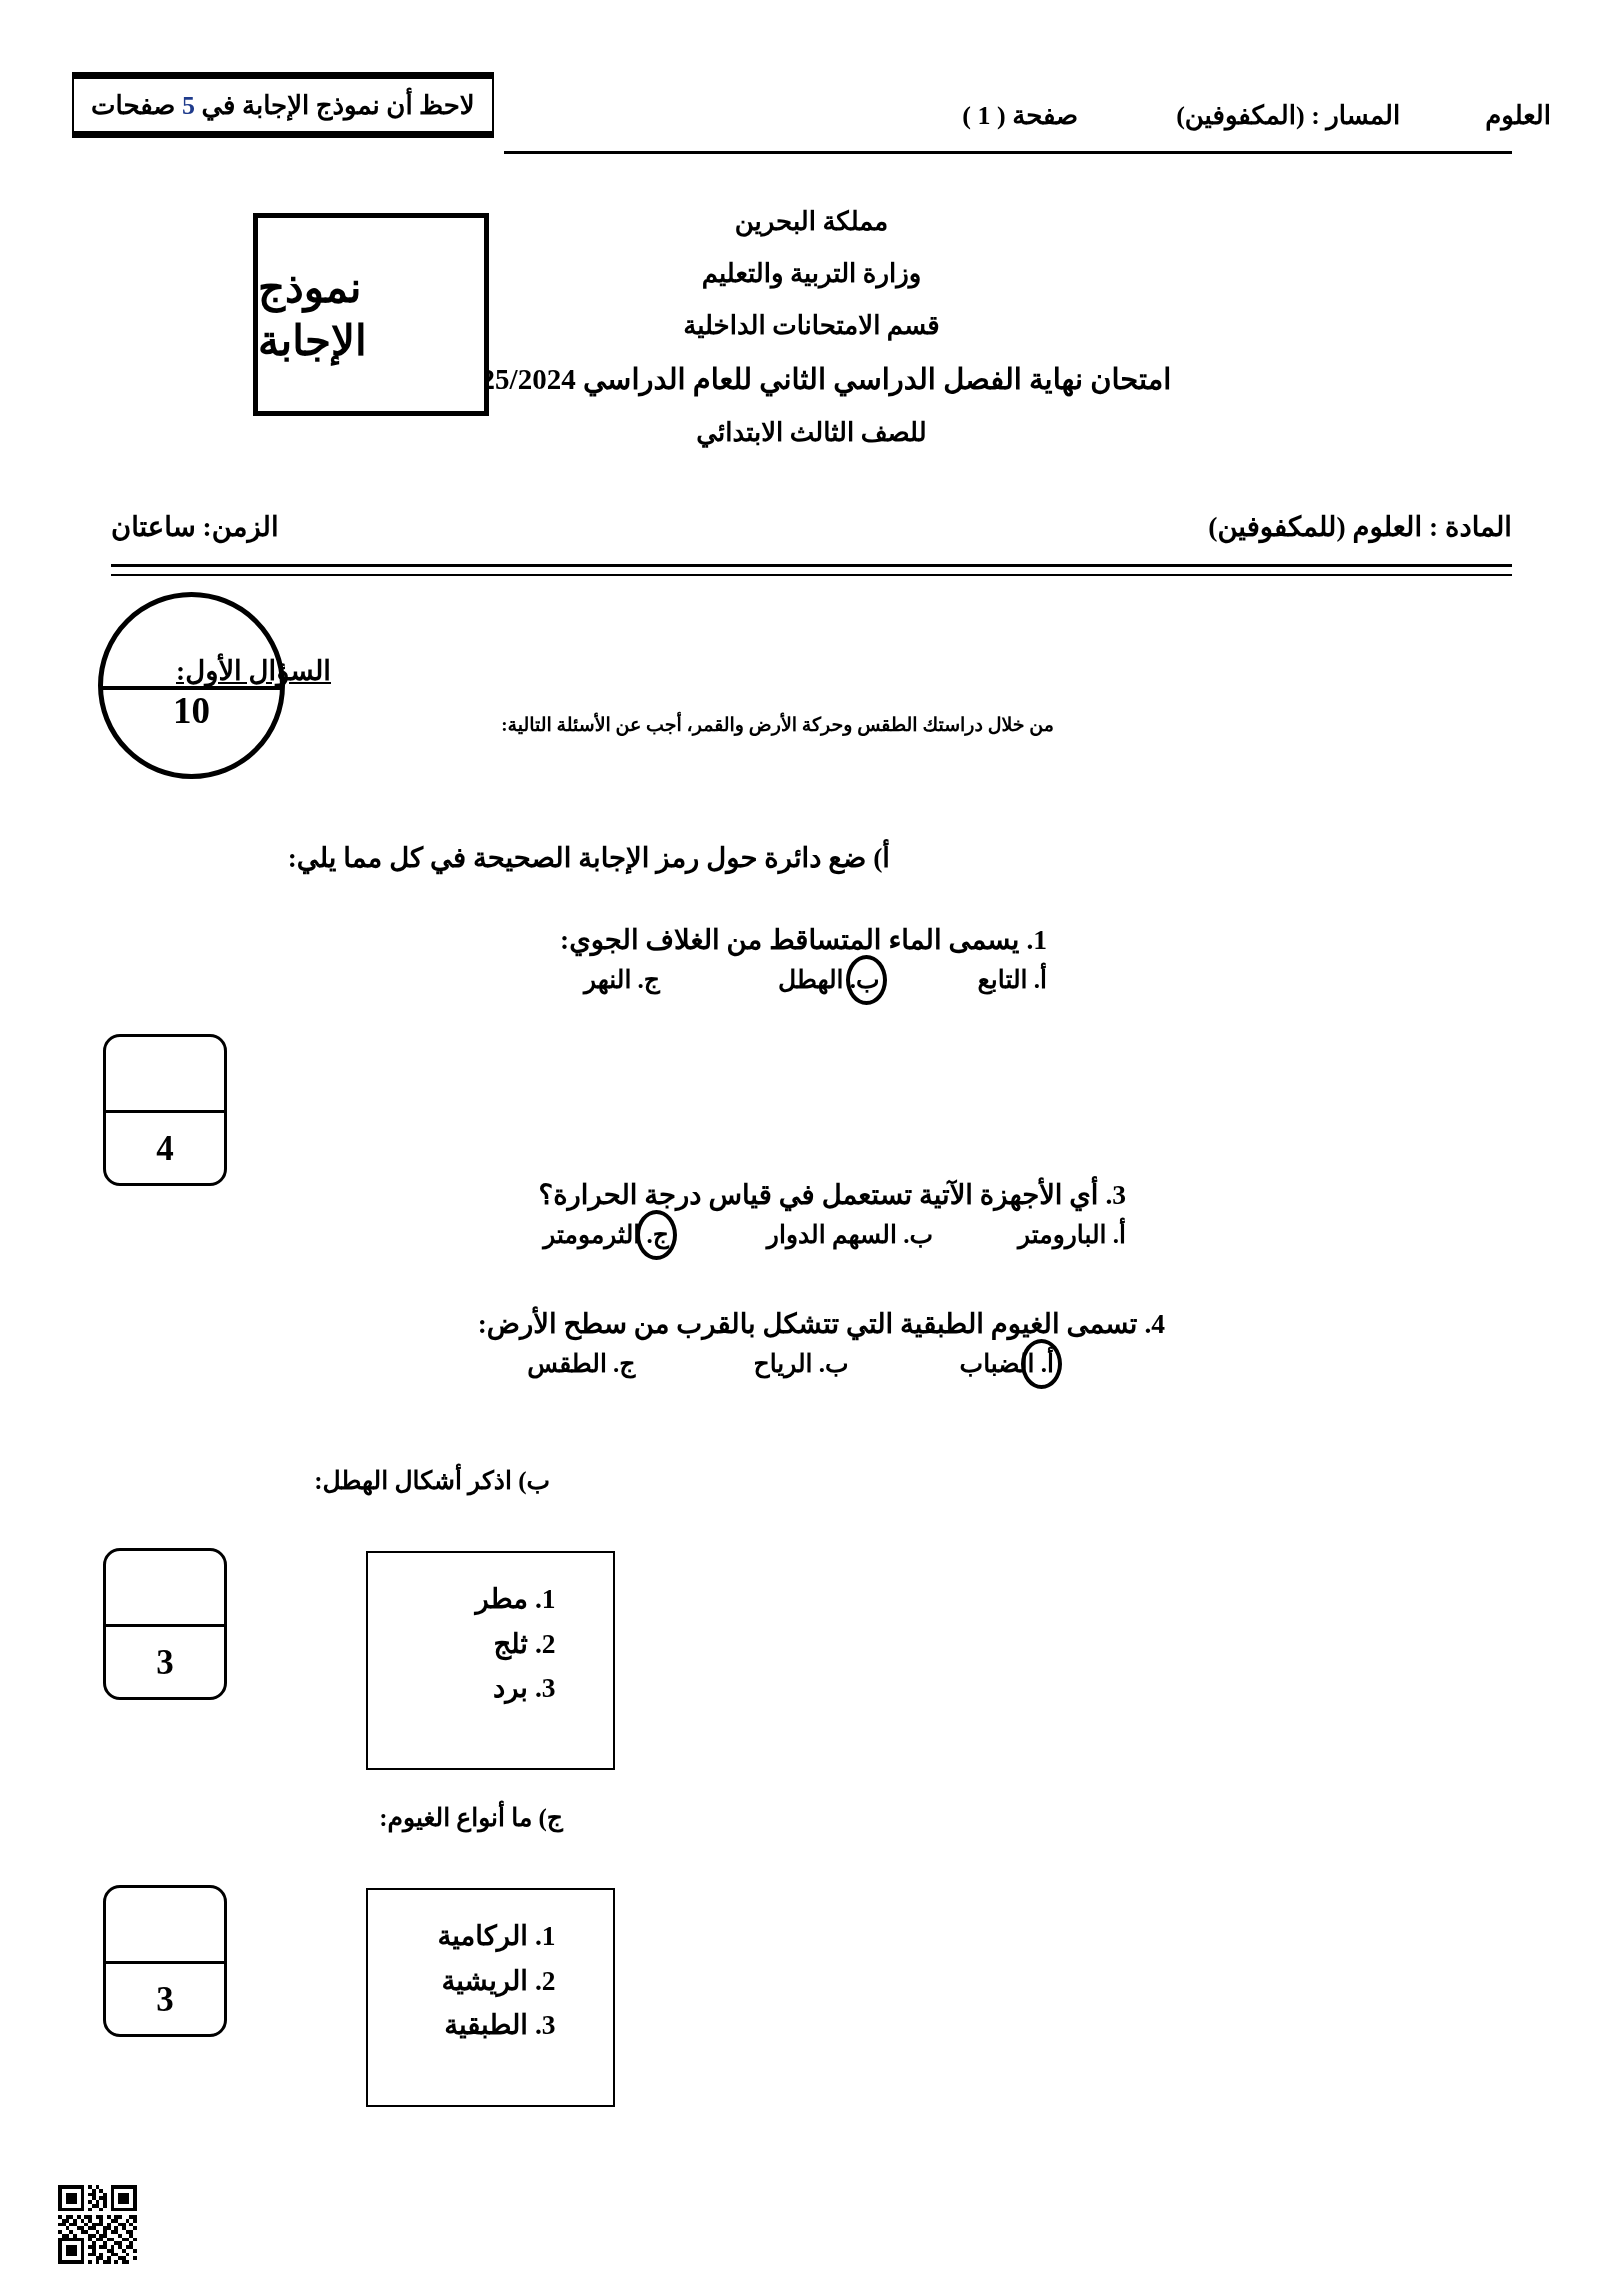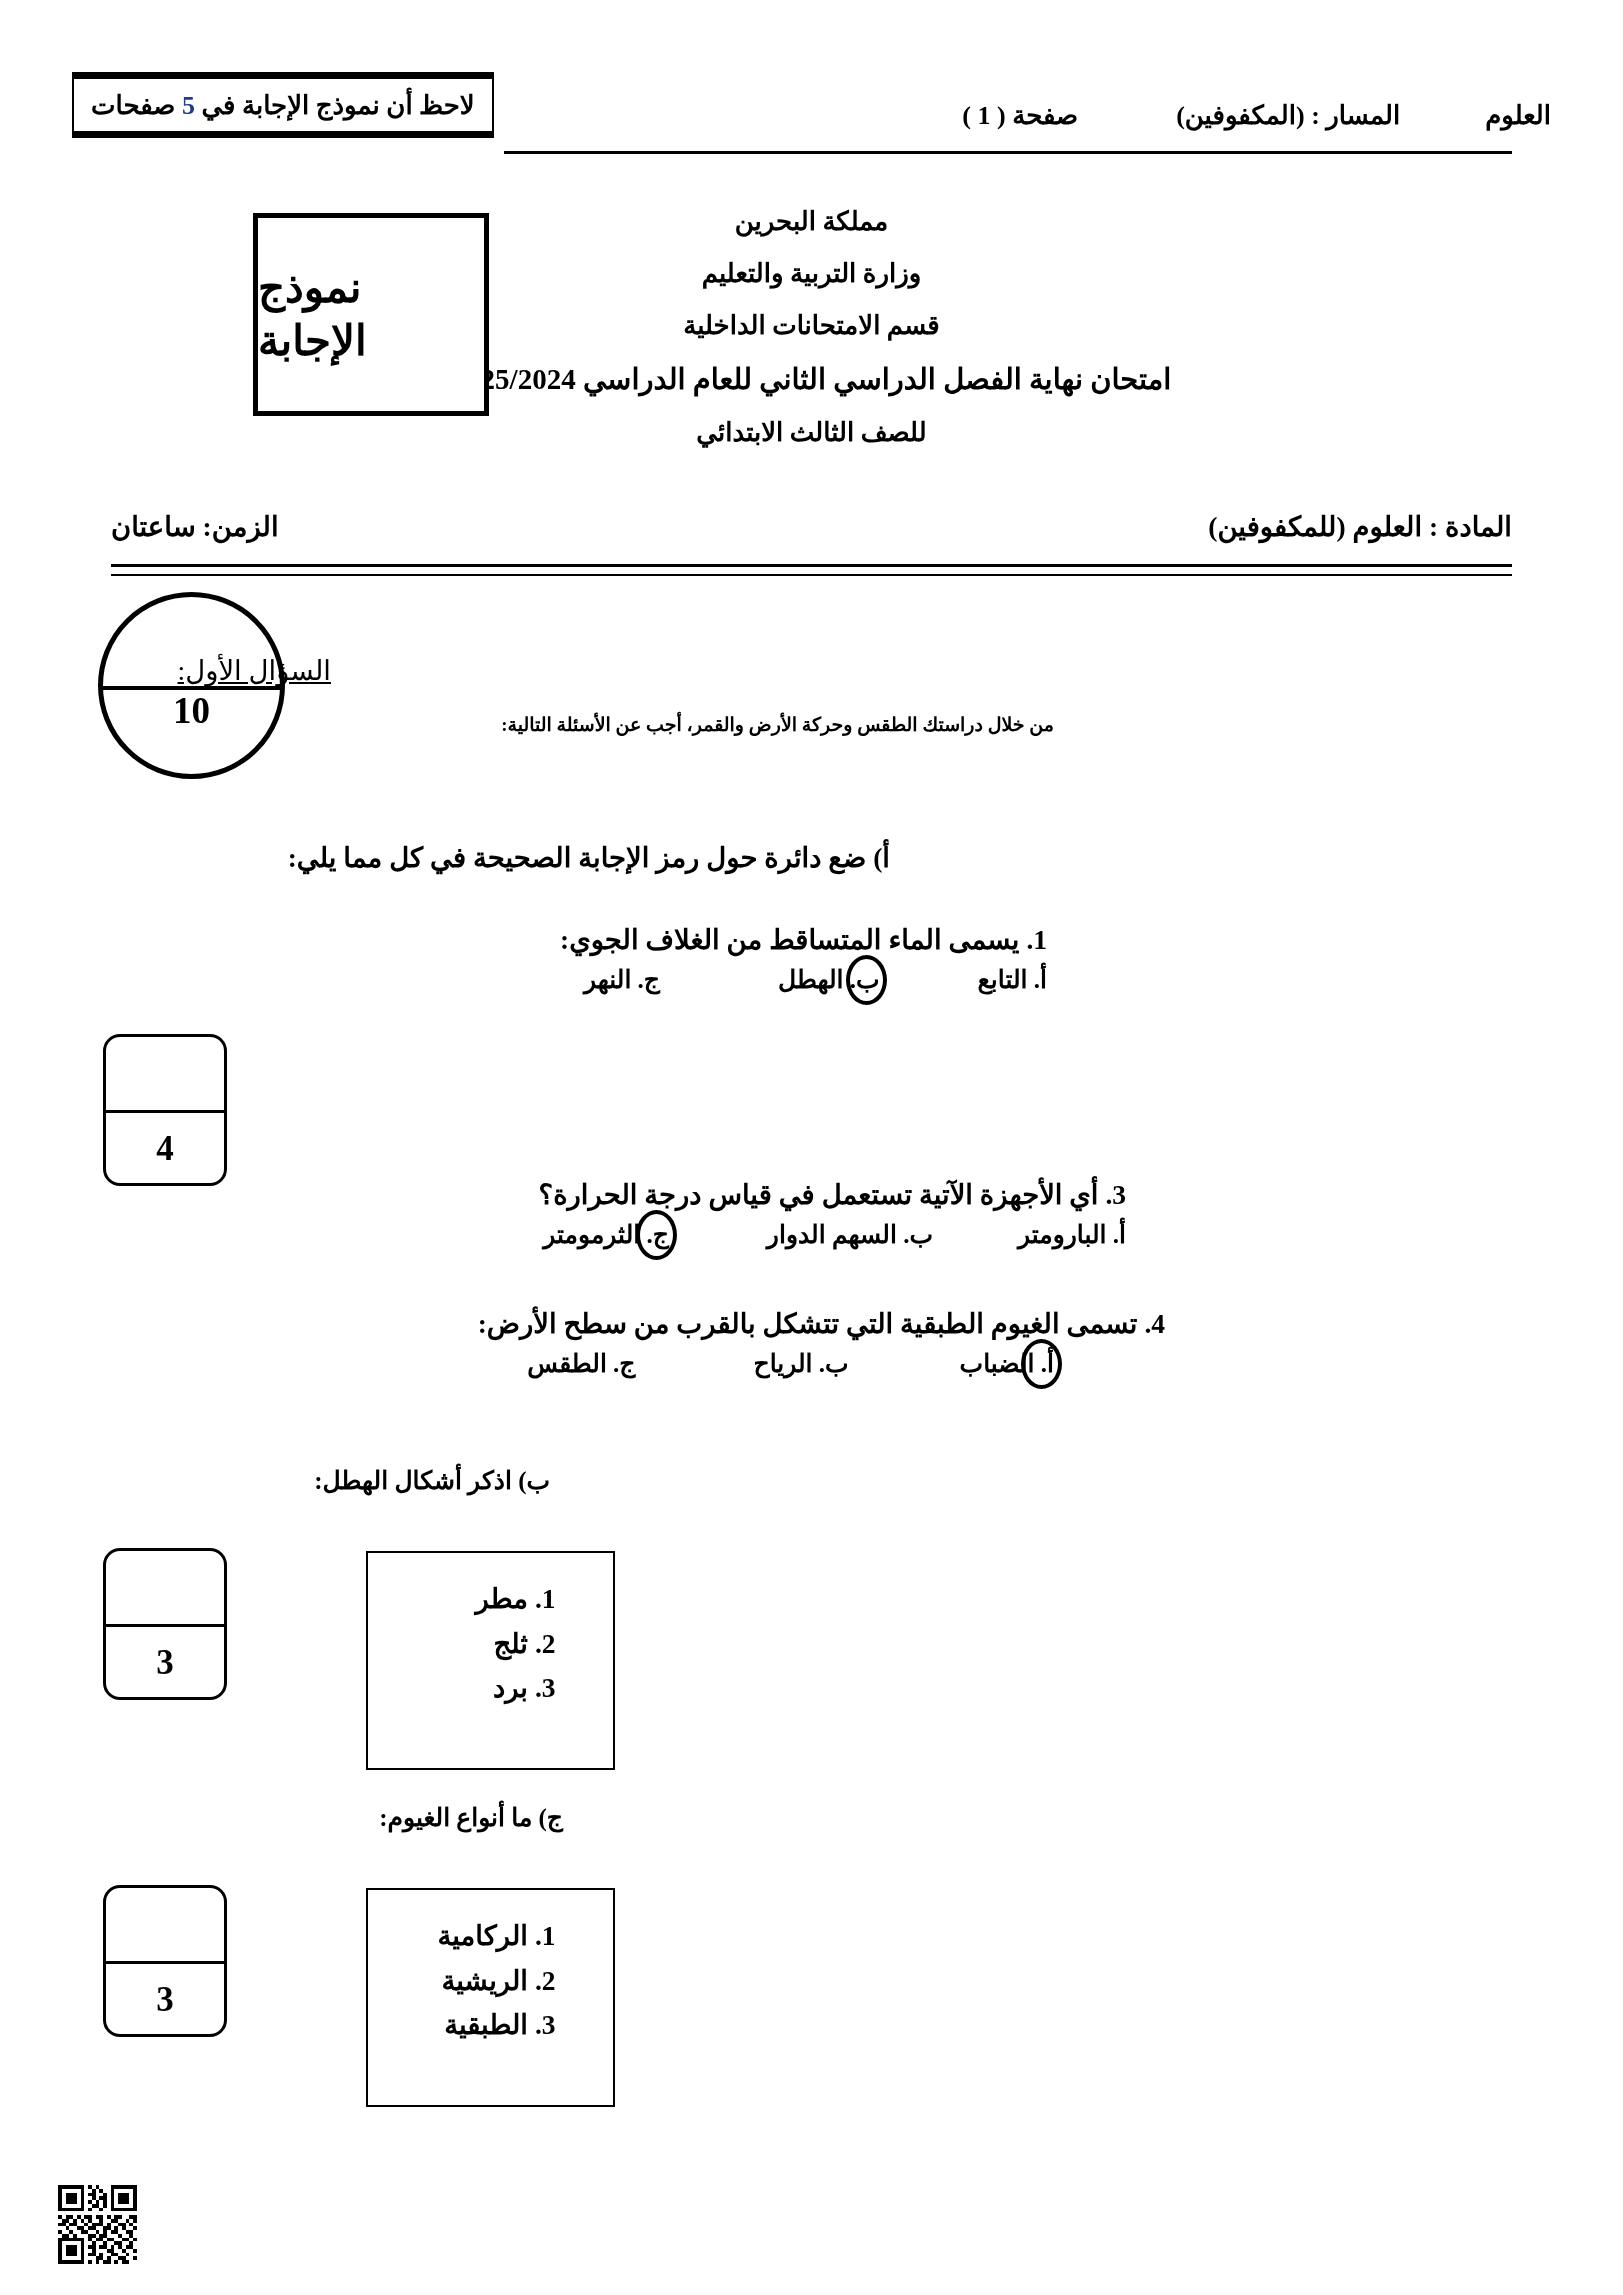--- a/index.html
+++ b/index.html
@@ -177,21 +177,21 @@
     font-weight: bold;
     white-space: nowrap;
     background: #fff;
   }
 
   .q1-label {
     position: absolute;
     top: 654px;
     right: 1292px;
     font-size: 27.5px;
-    font-weight: normal;
+    font-weight: bold;
     text-decoration: underline;
     white-space: nowrap;
   }
 
   .intro-line {
     position: absolute;
     top: 713px;
     right: 569px;
     font-size: 19px;
     font-weight: bold;

